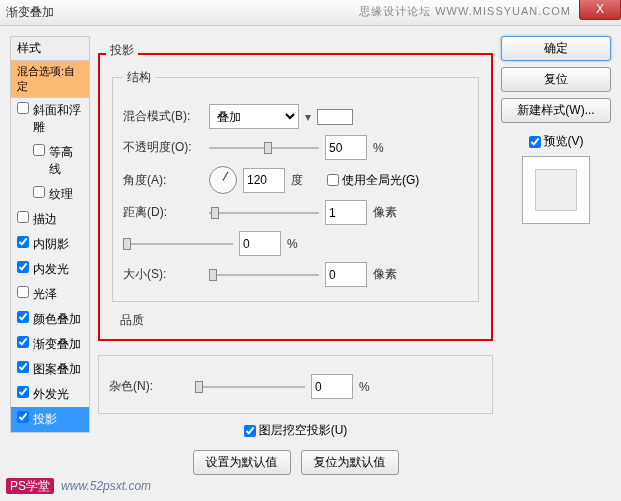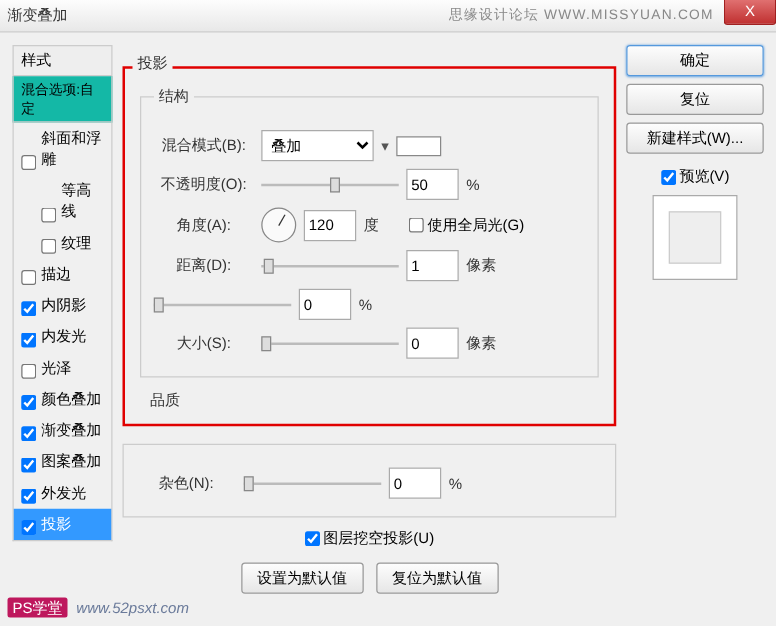--- a/index.html
+++ b/index.html
@@ -4,33 +4,33 @@
 <style>
 * { box-sizing: border-box; margin: 0; padding: 0; font-family: "Microsoft YaHei", SimSun, Arial, sans-serif; font-size: 12px; }
 body { background: #f0f0f0; width: 621px; height: 501px; overflow: hidden; position: relative; }
 .titlebar { height: 26px; background: linear-gradient(#fdfdfd, #e8e8e8); border-bottom: 1px solid #ccc; display: flex; align-items: center; padding: 0 6px; position: relative; }
 .titlebar .title { color: #333; }
 .watermark { position: absolute; right: 50px; top: 4px; color: #888; font-size: 11px; letter-spacing: 1px; }
 .close-btn { position: absolute; right: 0; top: 0; width: 42px; height: 20px; background: linear-gradient(#e07070, #c03030); color: #fff; text-align: center; line-height: 18px; border: 1px solid #a02020; border-top: none; border-radius: 0 0 3px 3px; cursor: pointer; }
 .content { display: flex; padding: 10px 10px 0 10px; gap: 8px; height: 440px; }
 .left-panel { width: 80px; }
 .left-panel .header { background: #eee; border: 1px solid #ccc; padding: 3px 6px; }
-.left-panel .mix-opt { background: #14b8a6; border: 1px solid #ccc; border-top: none; padding: 3px 6px; font-size: 11px; }
+.left-panel .mix-opt { background: #fdba74; border: 1px solid #ccc; border-top: none; padding: 3px 6px; font-size: 11px; }
 .left-panel ul { list-style: none; border: 1px solid #ccc; border-top: none; }
-.left-panel li { padding: 4px 6px; display: flex; align-items: flex-end; gap: 4px; cursor: pointer; }
+.left-panel li { padding: 4px 6px; display: flex; align-items: flex-start; gap: 4px; cursor: pointer; }
 .left-panel li.indent { padding-left: 22px; }
 .left-panel li.selected { background: #3399ff; color: #fff; }
 .left-panel input[type=checkbox] { width: 12px; height: 12px; }
 .middle-panel { flex: 1; }
 .group-title { position: relative; top: 6px; left: 8px; background: #f0f0f0; padding: 0 4px; display: inline-block; color: #333; z-index: 2; }
 .red-box { border: 2px solid #e00000; padding: 18px 12px 10px 12px; position: relative; }
 fieldset.inner { border: 1px solid #ccc; padding: 12px 10px 8px 10px; margin-top: -4px; }
 fieldset.inner legend { padding: 0 4px; color: #333; }
 .row { display: flex; align-items: center; gap: 6px; margin: 6px 0; }
-.row label.field-label { width: 80px; text-align: center; color: #333; }
+.row label.field-label { width: 80px; text-align: left; color: #333; }
 select, input[type=text].val, input.num { border: 1px solid #aaa; background: #fff; padding: 1px 3px; height: 25px; }
 select { width: 90px; }
 .color-swatch { width: 36px; height: 16px; border: 1px solid #888; background: #fff; display: inline-block; }
 .slider { flex: 1; max-width: 110px; height: 14px; position: relative; }
 .slider:before { content: ""; position: absolute; left: 0; right: 0; top: 6px; height: 2px; background: #bbb; }
 .slider .thumb { position: absolute; top: 1px; width: 8px; height: 12px; background: #ddd; border: 1px solid #888; }
 input.num { width: 42px; text-align: left; }
 .unit { width: 30px; color: #333; }
 .angle-dial { width: 28px; height: 28px; border: 1px solid #888; border-radius: 50%; background: #fafafa; position: relative; }
 .angle-dial:after { content: ""; position: absolute; left: 50%; top: 50%; width: 10px; height: 1px; background: #333; transform-origin: left center; transform: rotate(-60deg); }

